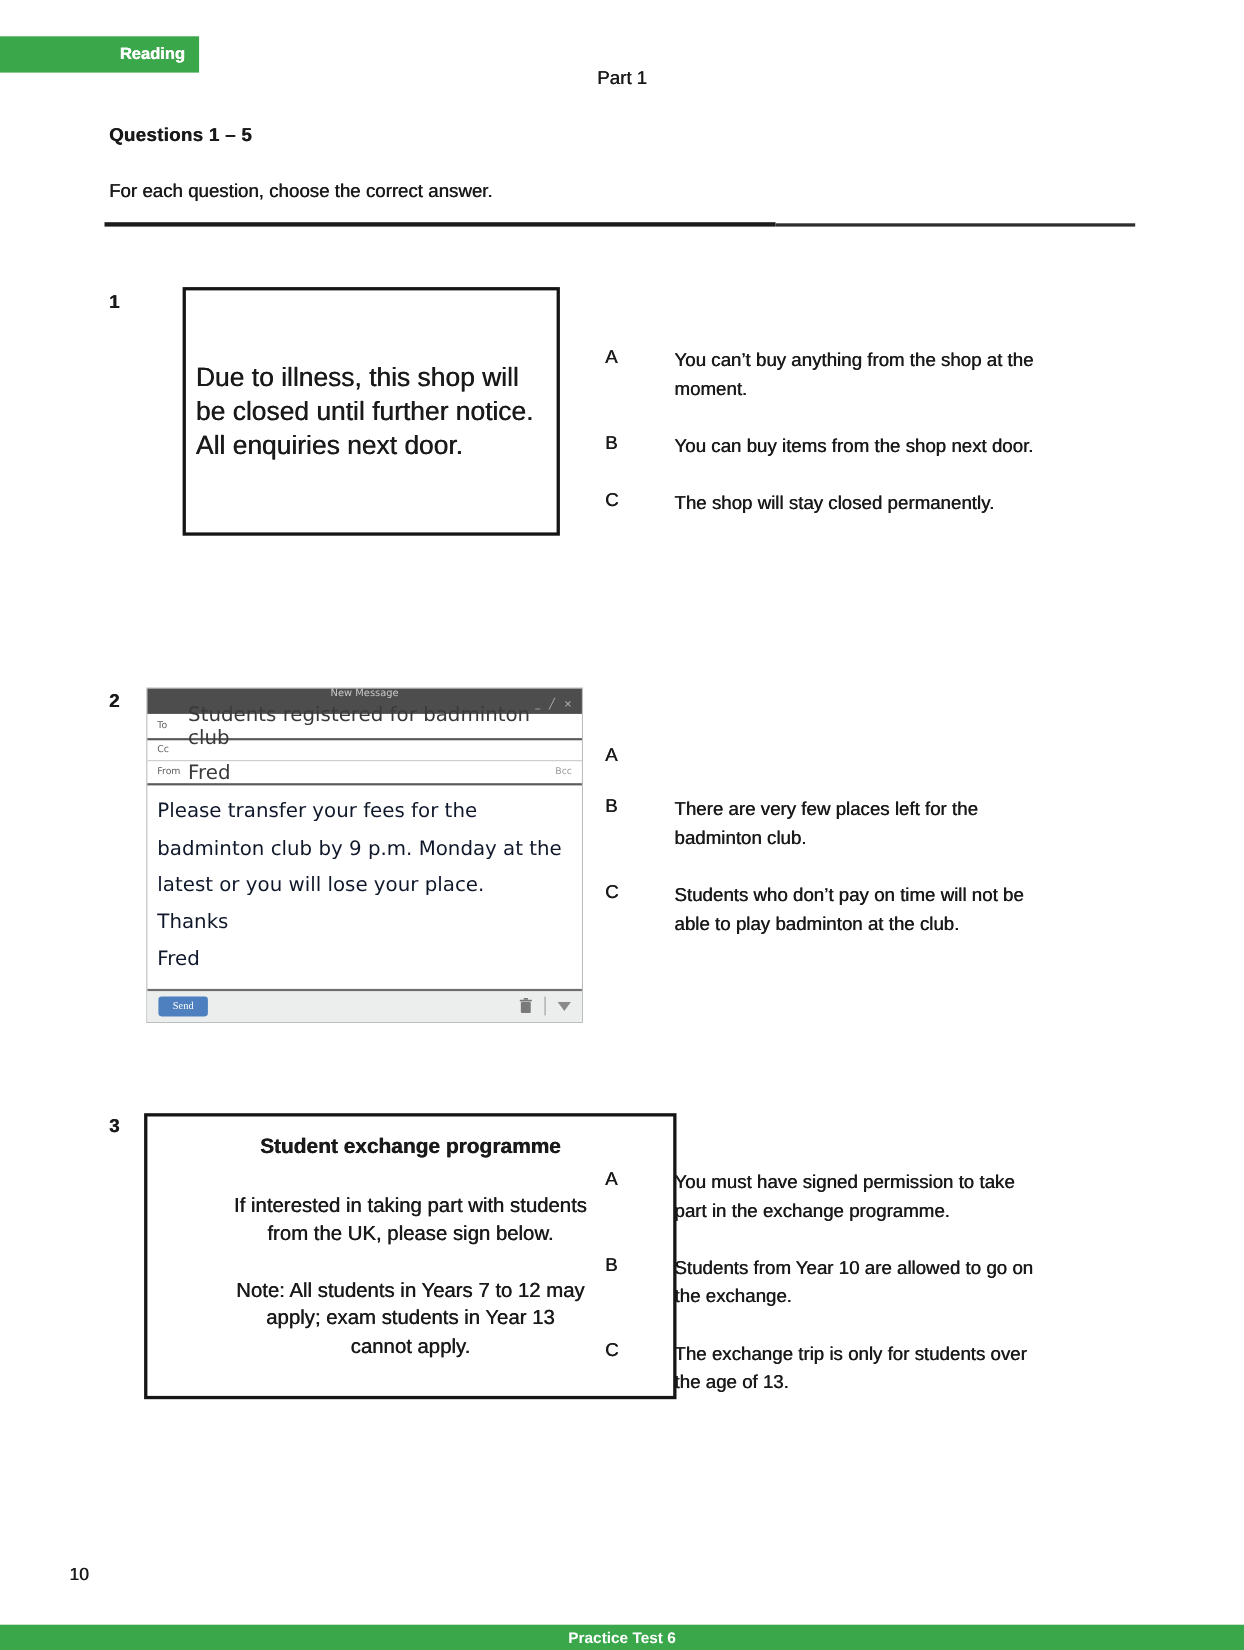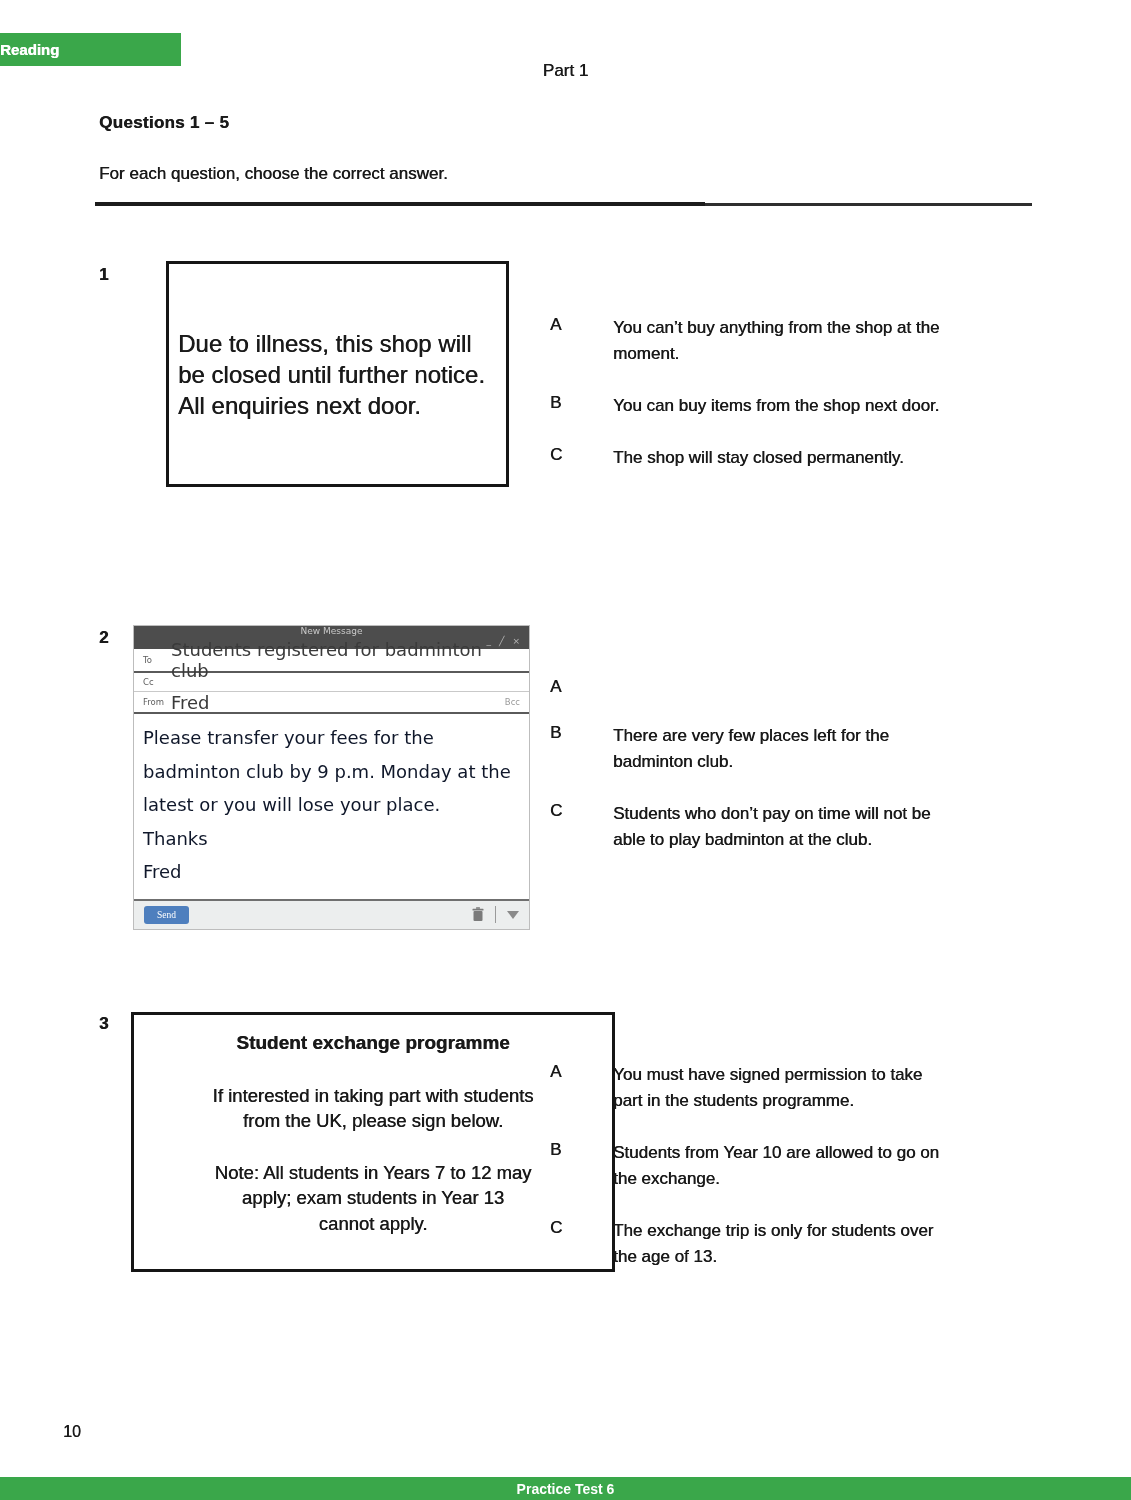--- a/index.html
+++ b/index.html
@@ -7,21 +7,21 @@
   .page {
     position:relative; width:1131px; height:1500px; background:#ffffff;
     font-family:"Liberation Sans", sans-serif; color:#1a1a1a; overflow:hidden;
   }
   .print { text-shadow:0.45px 0 currentColor; }
 
   
   .reading-tab {
     position:absolute; left:0; top:33px; width:181px; height:33px;
     color:#ffffff; font-weight:700; font-size:15px;
-    display:flex; align-items:center; justify-content:flex-start; padding-right:13px;
+    display:flex; align-items:center; justify-content:flex-end; padding-right:13px;
   }
   .part-title { position:absolute; top:61px; left:0; width:100%; text-align:center; font-size:17px; }
   .questions-heading { position:absolute; left:99px; top:113px; font-size:17px; font-weight:700; letter-spacing:0.3px; }
   .instructions { position:absolute; left:99px; top:164px; font-size:17px; }
   .rule { position:absolute; left:95px; top:202px; width:937px; height:5px; }
   .rule .seg-left  { position:absolute; left:0; top:0; width:610px; height:4px; background:#1c1c1c; }
   .rule .seg-right { position:absolute; left:610px; top:1px; width:327px; height:3px; background:#2e2e2e; }
 
   .q-number { position:absolute; font-size:17px; font-weight:700; }
 
@@ -204,21 +204,21 @@
       <div>Note: All students in Years 7 to 12 may</div>
       <div>apply; exam students in Year 13</div>
       <div>cannot apply.</div>
     </div>
   </div>
   <div class="options print" style="top:1062px;">
     <div class="option">
       <div class="letter">A</div>
       <div class="lines">
         <div>You must have signed permission to take</div>
-        <div>part in the students programme.</div>
+        <div>part in the exchange programme.</div>
       </div>
     </div>
     <div class="option">
       <div class="letter">B</div>
       <div class="lines">
         <div>Students from Year 10 are allowed to go on</div>
         <div>the exchange.</div>
       </div>
     </div>
     <div class="option">

